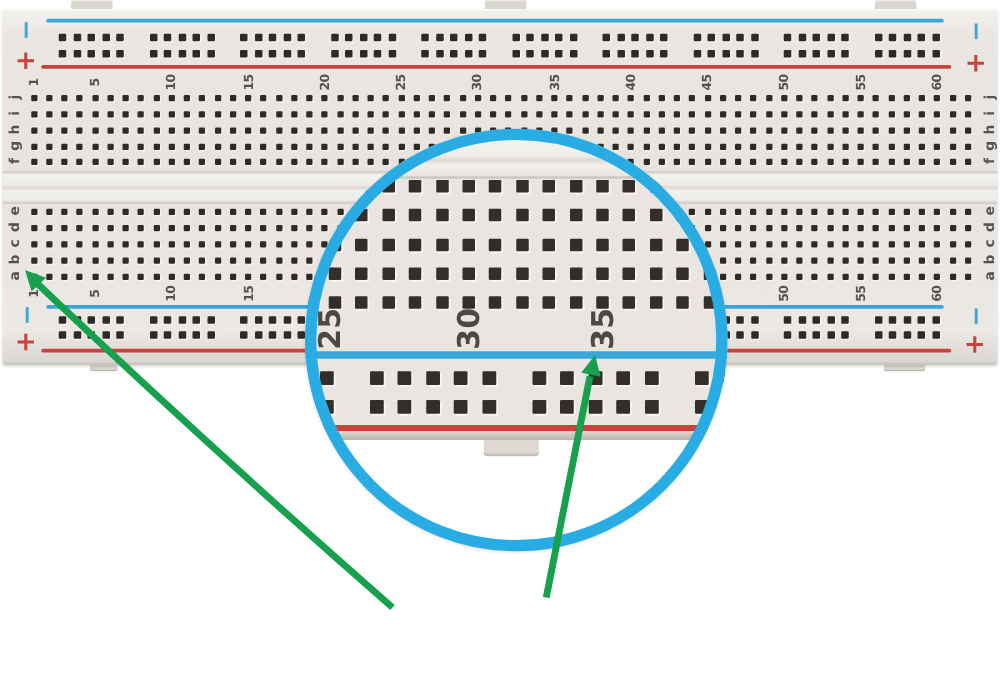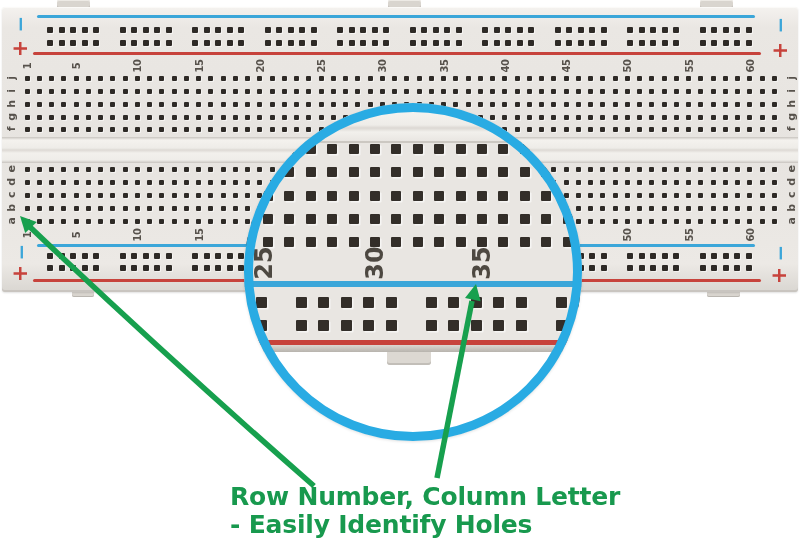--- a/index.html
+++ b/index.html
@@ -1074,17 +1074,13 @@
     <g>
       <path d="M314,486 Q170,360 30,227" fill="none" stroke="#17A04E" stroke-width="5.5"></path>
       <polygon points="20,216 36.8,222.1 25.2,233.1" fill="#17A04E"></polygon>
     </g>
     <g>
       <path d="M437,478 L472,301" fill="none" stroke="#17A04E" stroke-width="5.5"></path>
       <polygon points="476,284 480.6,301.3 465,298.1" fill="#17A04E"></polygon>
     </g>
   </svg>
 
-  <div class="caption">
-    <div>Row Number, Column Letter</div>
-    <div>- Easily Identify Holes</div>
-  </div>
 </div>
 
 </body></html>

